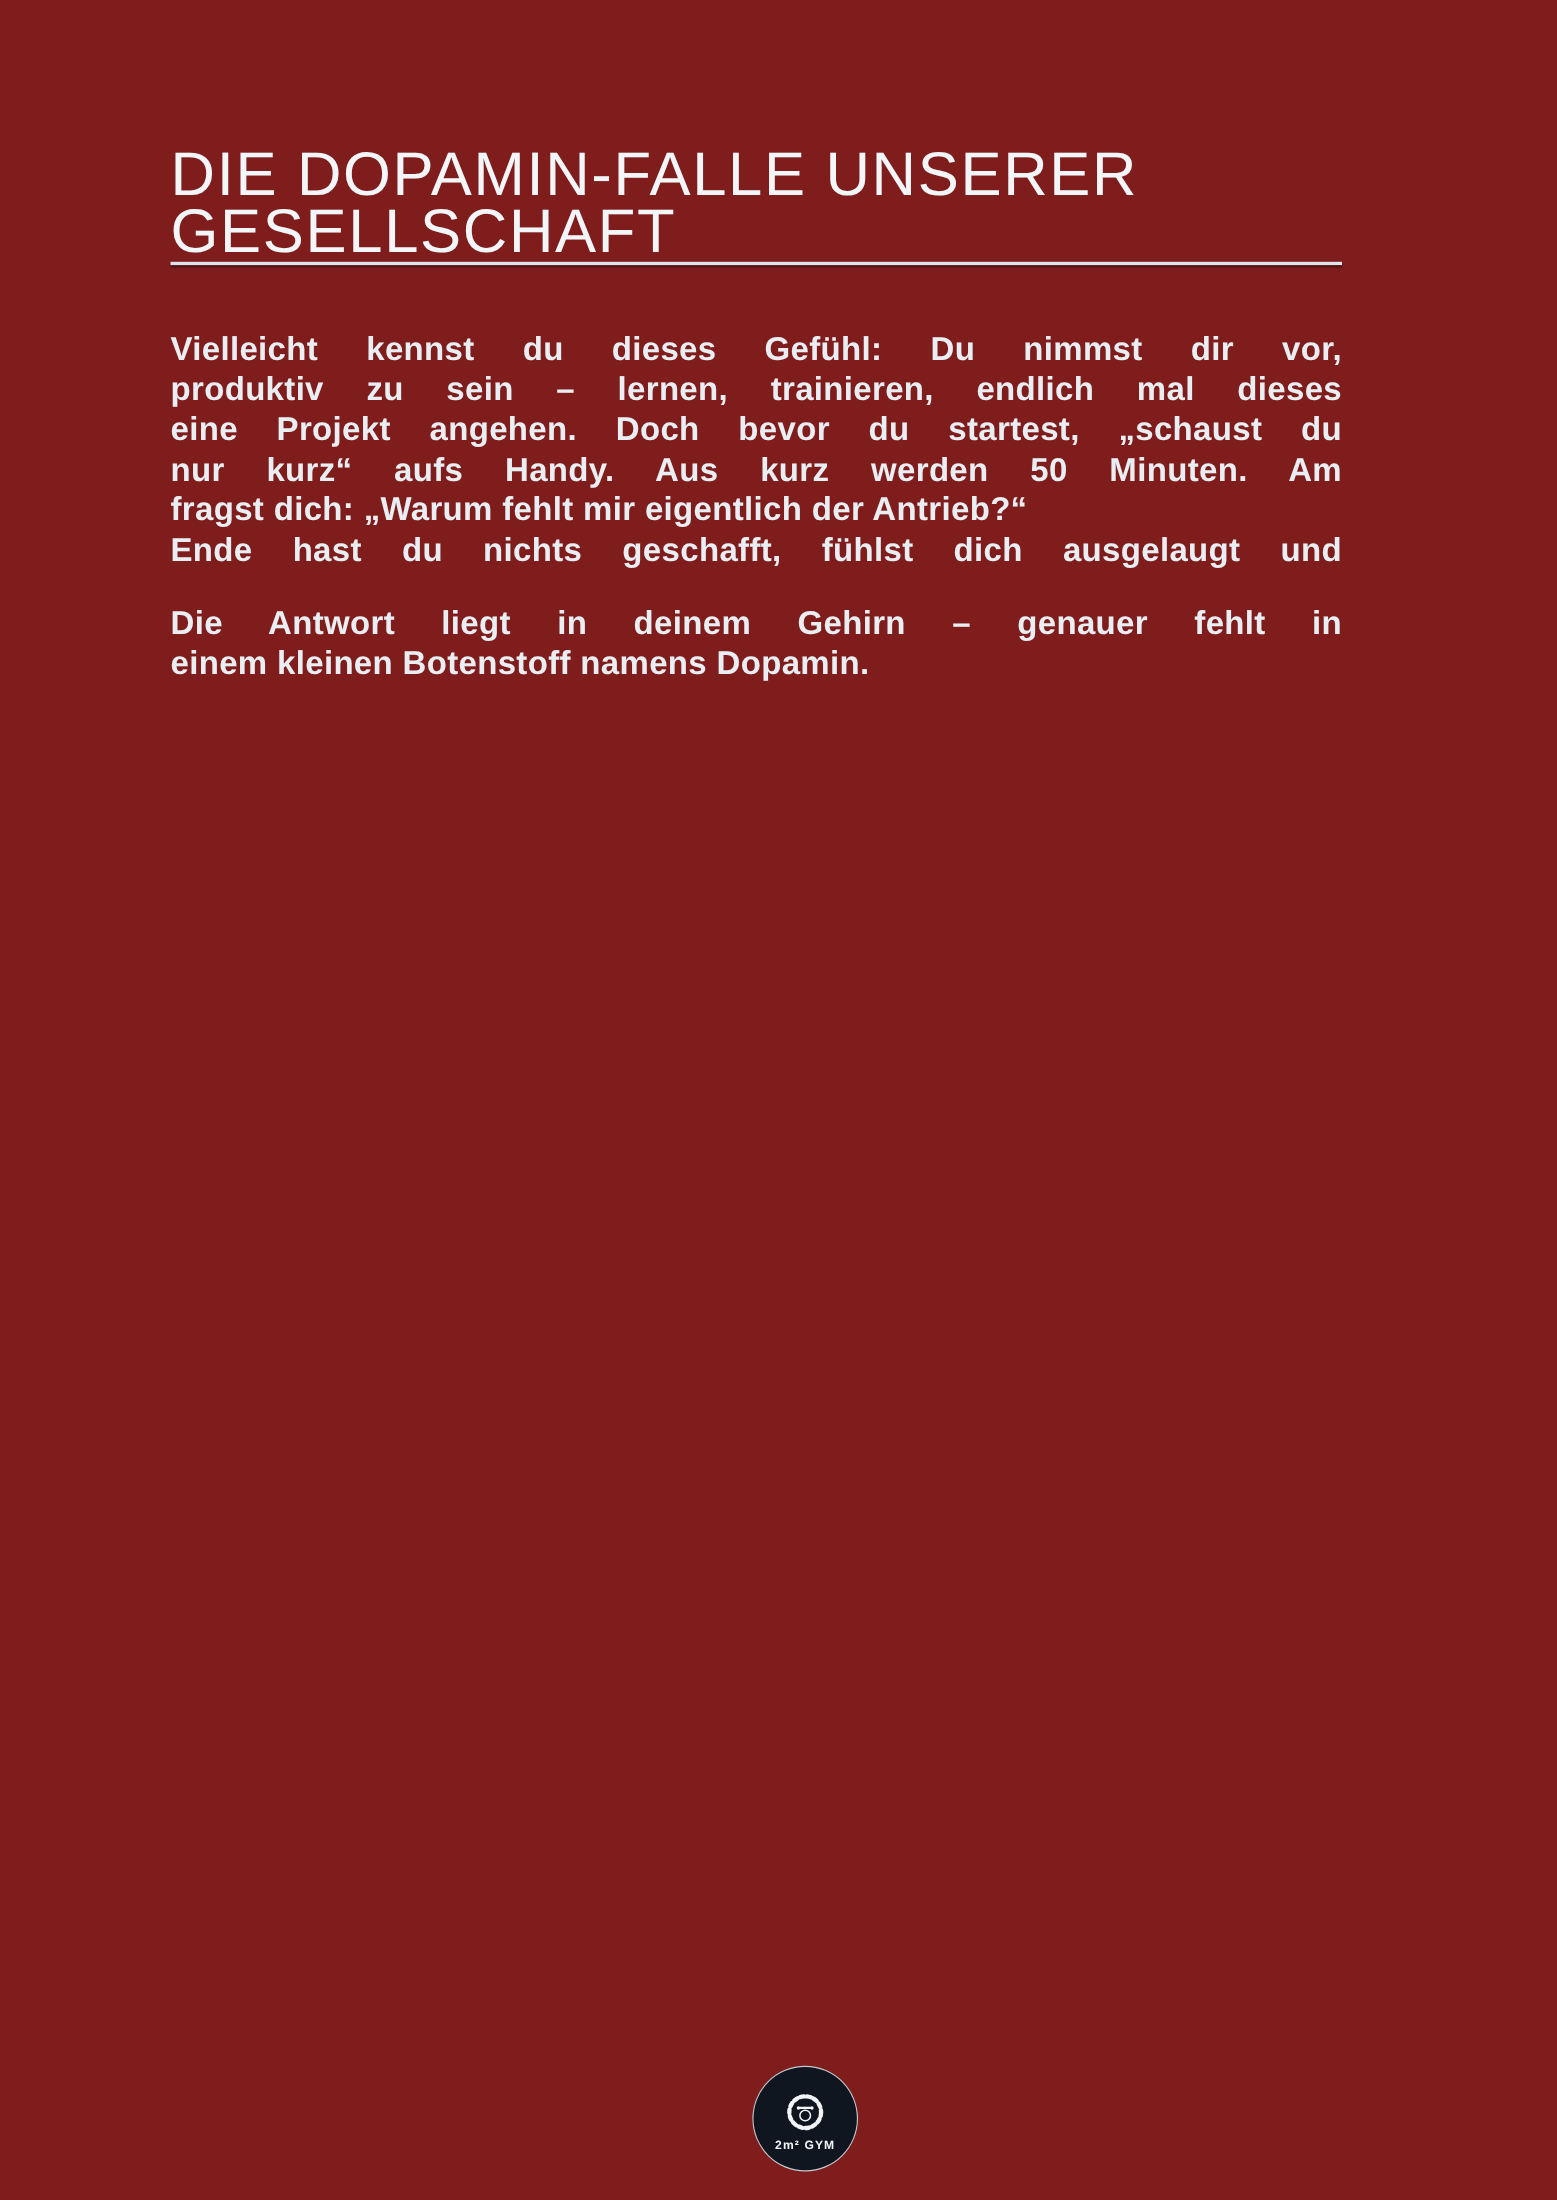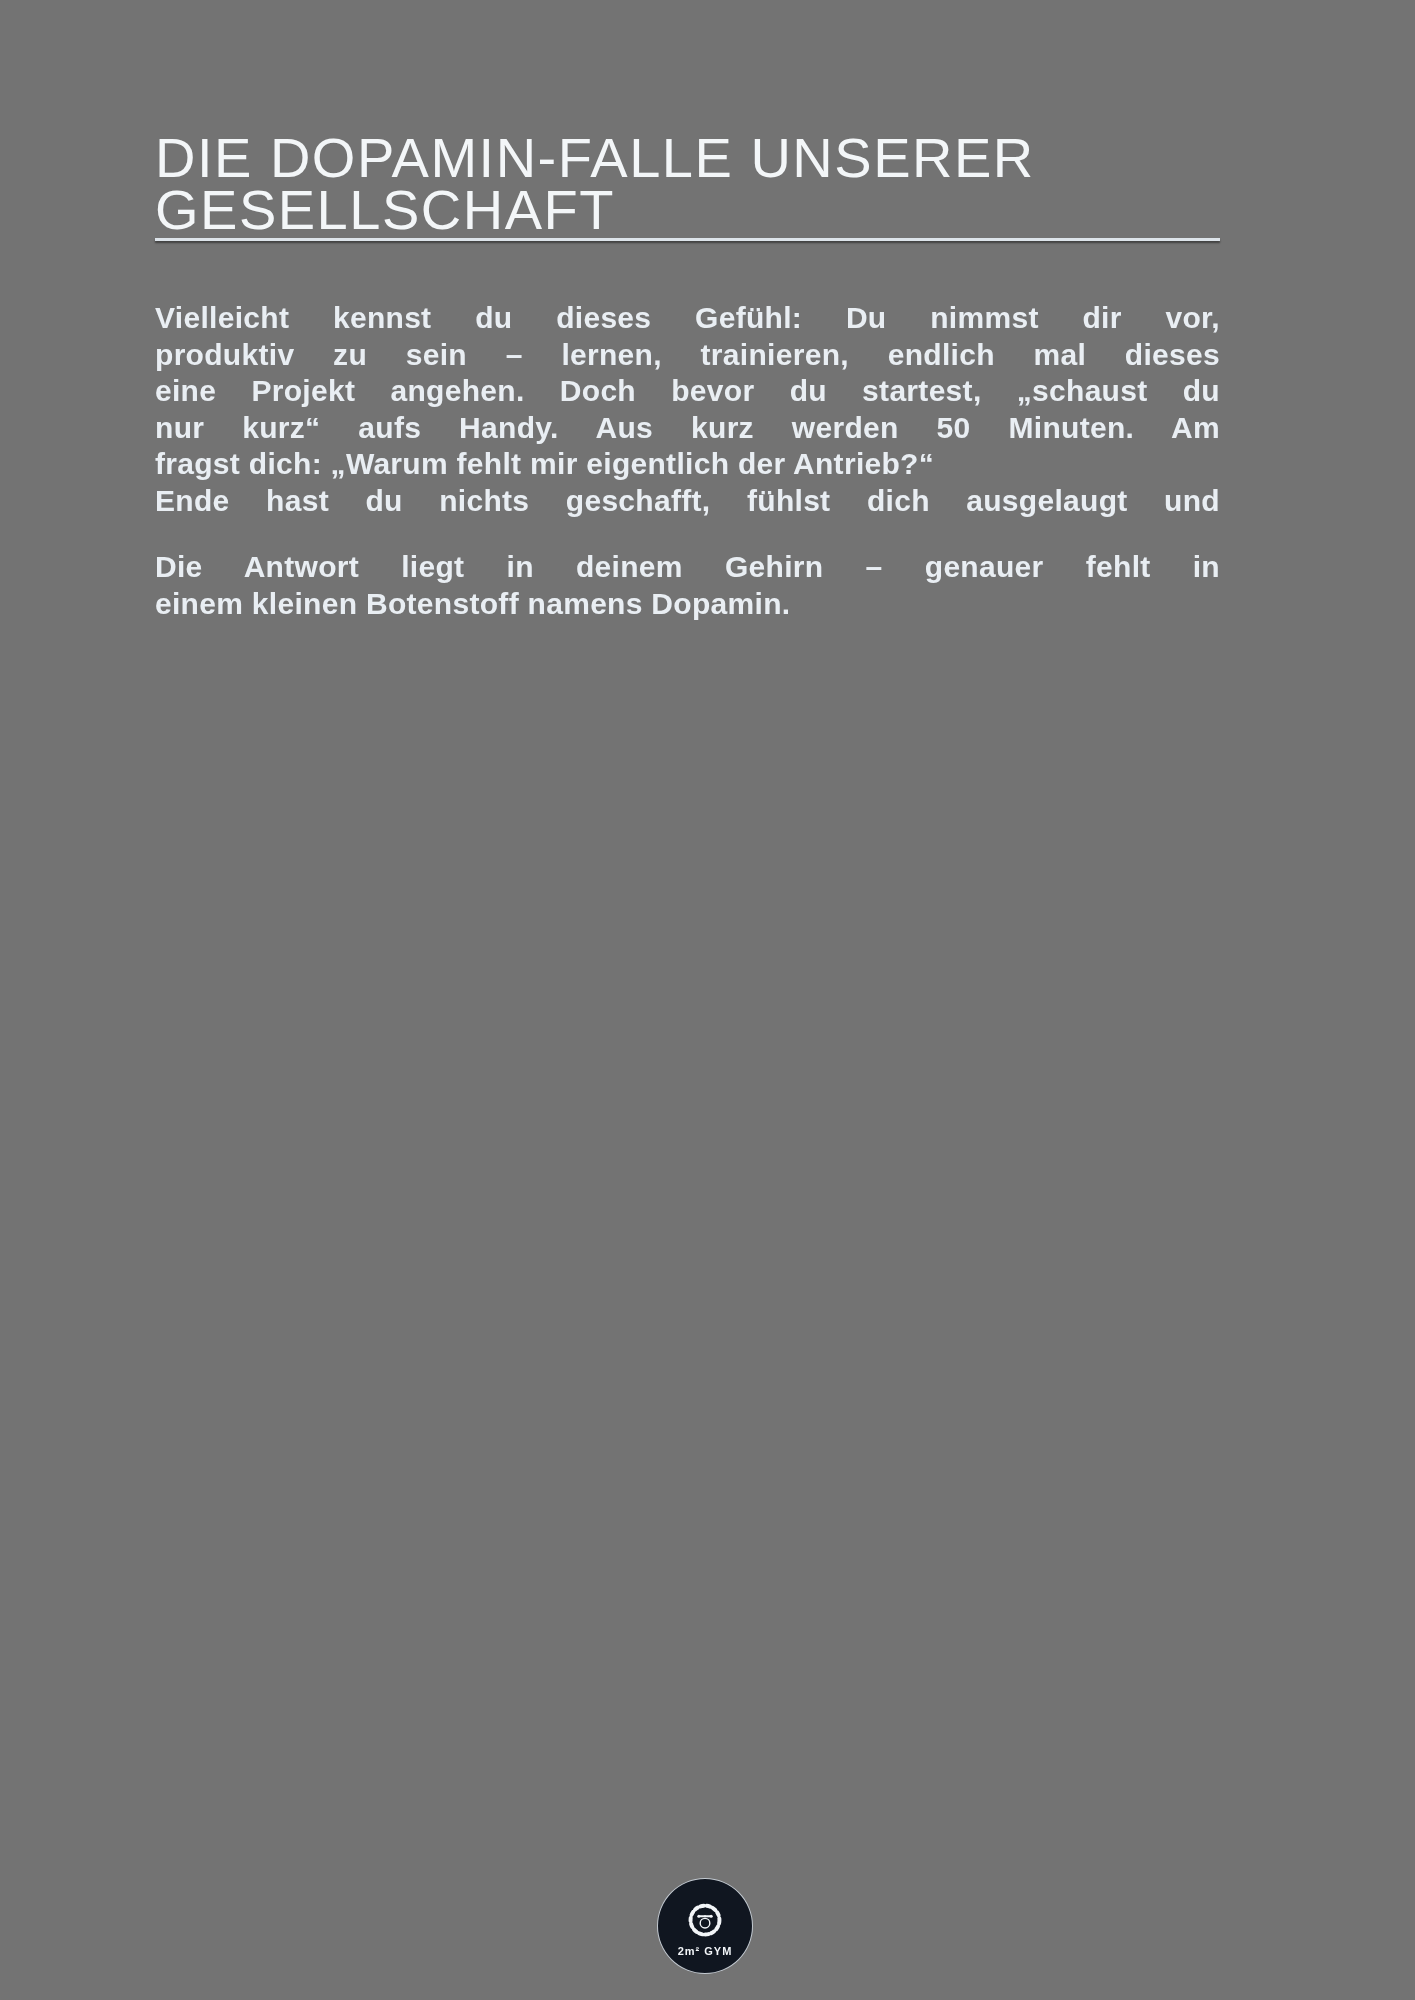--- a/index.html
+++ b/index.html
@@ -10,21 +10,21 @@
     width: 1415px;
     height: 2000px;
     background: #0d1522;
     font-family: "Liberation Sans", sans-serif;
     overflow: hidden;
     position: relative;
   }
   .page {
     position: absolute;
     inset: 0;
-    background: #737373;
+    background: #7f1d1d;
   }
   .heading {
     position: absolute;
     left: 155px;
     top: 132px;
     width: 1065px;
     margin: 0;
     color: #f3f6f8;
     font-family: "Liberation Sans", sans-serif;
     font-weight: 300;
@@ -61,21 +61,21 @@
   .just-line {
     text-align: justify;
     text-align-last: justify;
     font-weight: bold;
   }
   .just-line.last {
     text-align-last: left;
   }
   .footer-logo {
     position: absolute;
-    left: 657px;
+    left: 684px;
     top: 1878px;
     width: 96px;
     height: 96px;
     border-radius: 50%;
     background: #101620;
     border: 1px solid rgba(226,233,240,0.85);
     box-sizing: border-box;
     display: flex;
     flex-direction: column;
     align-items: center;

